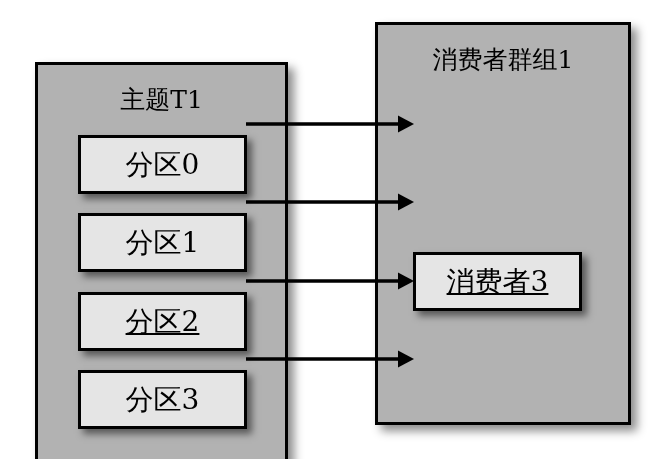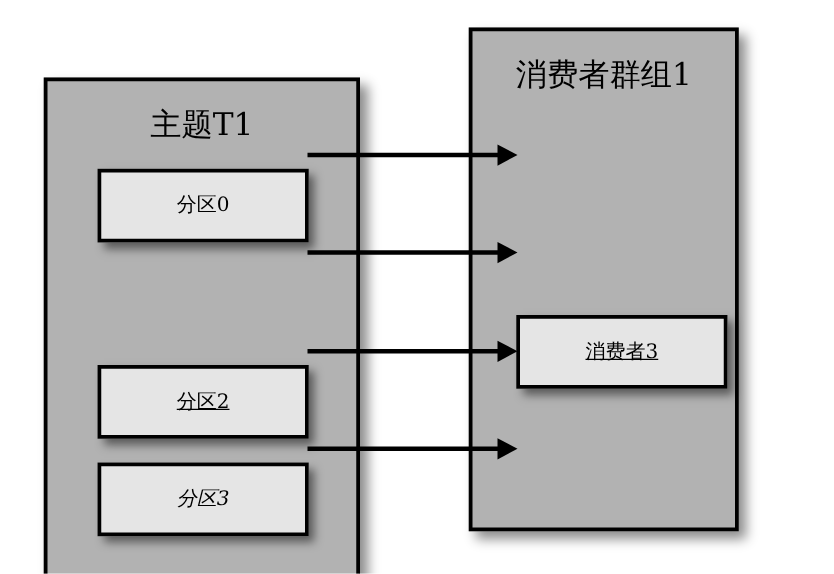--- a/index.html
+++ b/index.html
@@ -25,21 +25,21 @@
     box-sizing: border-box;
     box-shadow: 6px 6px 9px rgba(0,0,0,0.45);
   }
   .topic-container {
     left: 35px;
     width: 253px;
     margin-top: 40px;
   }
   .consumer-container {
     left: 375px;
-    width: 216px;
+    width: 256px;
   }
   .group-title {
     position: absolute;
     top: 20px;
     left: 0;
     width: 100%;
     text-align: center;
     font-size: 25px;
     line-height: 1.2;
     white-space: nowrap;
@@ -48,29 +48,29 @@
     position: absolute;
     width: 169px;
     height: 59px;
     background: var(--node-fill, #e5e5e5);
     border: 3px solid var(--border, #000);
     box-sizing: border-box;
     box-shadow: 5px 5px 7px rgba(0,0,0,0.5);
     display: flex;
     align-items: center;
     justify-content: center;
-    font-size: 16px;
+    font-size: 28px;
     white-space: nowrap;
   }
   .topic-container .node { left: 40px; }
   .consumer-container .node { left: 35px; }
   .row-0 { top: 70px; }
   .row-1 { top: 148px; }
   .row-2 { top: 227px; text-decoration: underline; }
-  .row-3 { top: 305px; font-style: italic; }
+  .row-3 { top: 305px; }
   .arrow-layer {
     position: absolute;
     top: 0;
     left: 0;
     width: 667px;
     height: 459px;
     pointer-events: none;
   }
   .arrow-layer line {
     stroke: var(--arrow, #000);
@@ -81,20 +81,21 @@
   }
 </style>
 </head>
 <body>
 
 <div class="canvas" style="--background: #ffffff; --container-fill: #b2b2b2; --node-fill: #e5e5e5; --border: #000000; --arrow: #000000;">
 
   <div class="group-container topic-container">
     <div class="group-title">主题T1</div>
     <div class="node row-0">分区0</div>
+    <div class="node row-1">分区1</div>
     <div class="node row-2">分区2</div>
     <div class="node row-3">分区3</div>
   </div>
 
   <div class="group-container consumer-container">
     <div class="group-title">消费者群组1</div>
     <div class="node row-2">消费者3</div>
   </div>
 
   <svg id="arrows" class="arrow-layer" viewBox="0 0 667 459" xmlns="http://www.w3.org/2000/svg">

